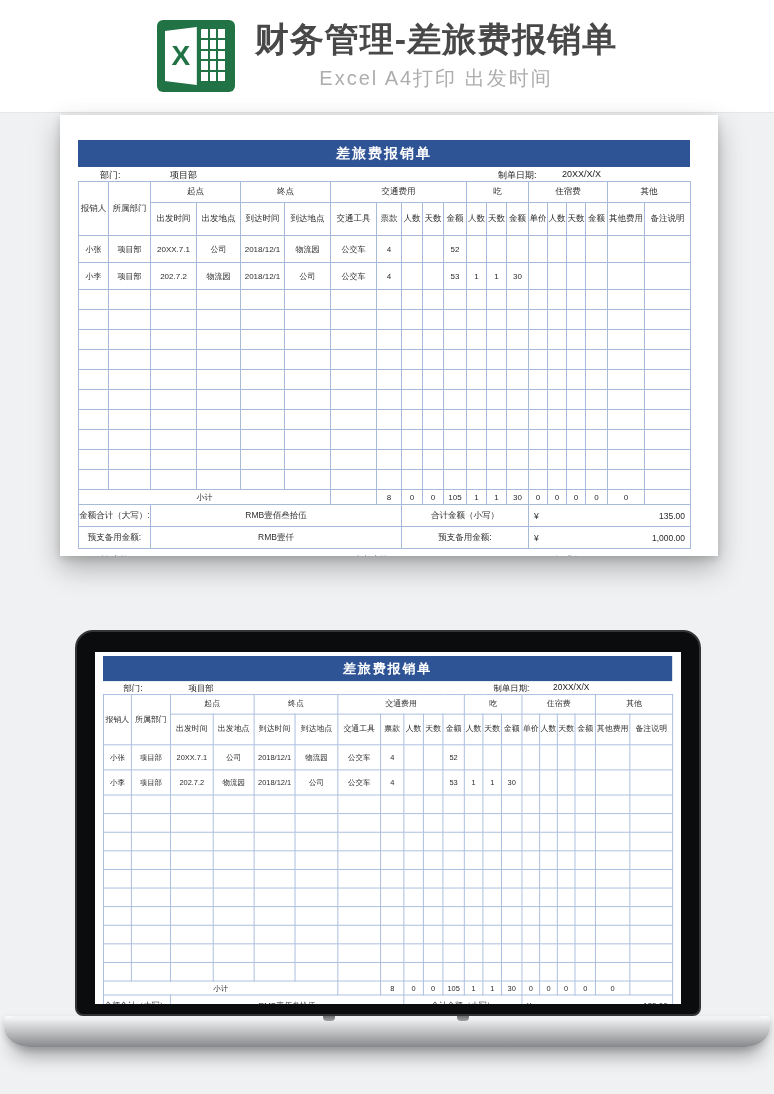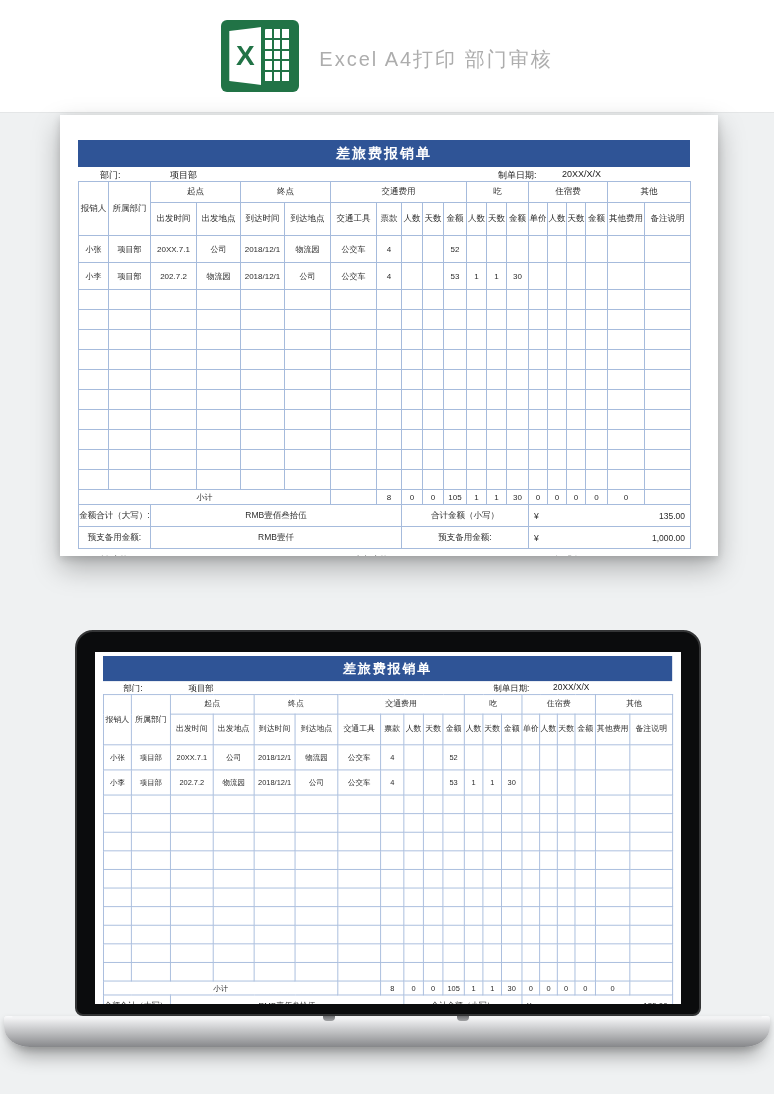--- a/index.html
+++ b/index.html
@@ -66,21 +66,22 @@
 
 <div class="banner">
   <div class="banner-inner">
     <div class="excel-logo">
       <div class="logo-page">
         <span>X</span>
       </div>
       <div class="logo-grid"></div>
     </div>
     <div class="banner-text">
-      <div class="banner-subtitle">Excel A4打印 部门审核</div>
+      <div class="banner-title">财务管理-差旅费报销单</div>
+      <div class="banner-subtitle">Excel A4打印 出发时间</div>
     </div>
   </div>
 </div>
 
 <div class="paper">
   <div class="sheet" id="sheet-main">
       <div class="sheet-title">差旅费报销单</div>
       <div class="sheet-info">
         <span style="left: 22px;">部门:</span>
         <span style="left: 92px;">项目部</span>

